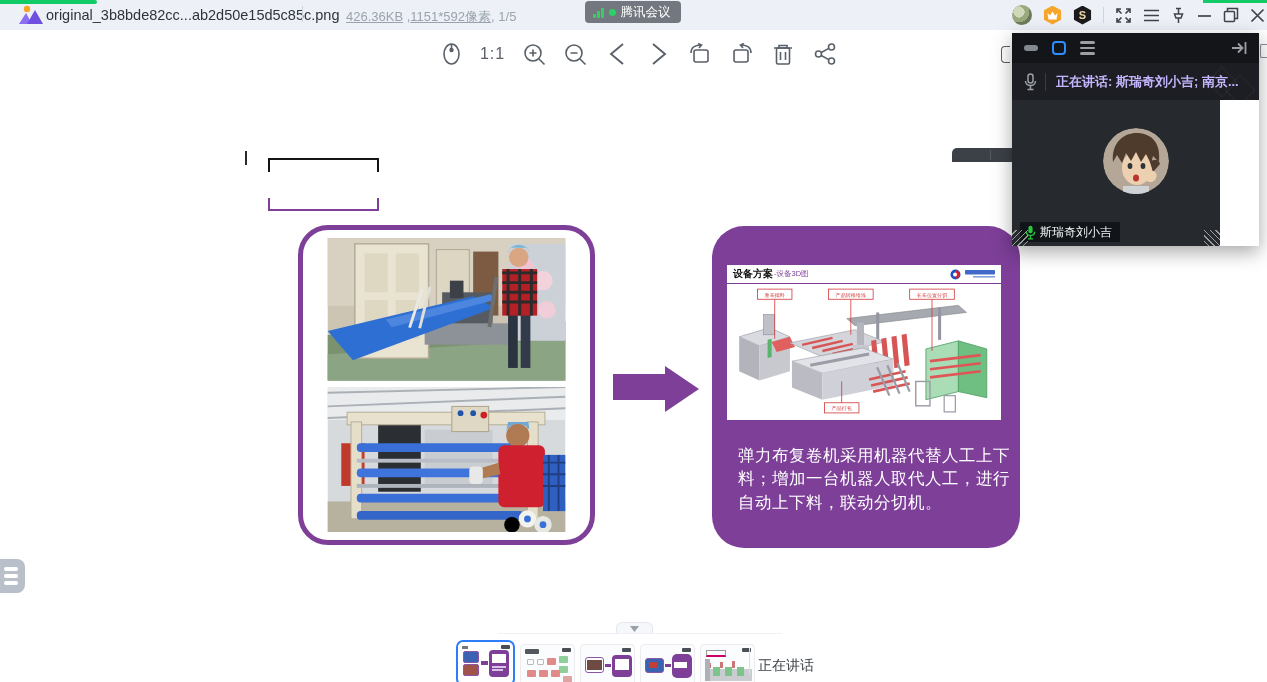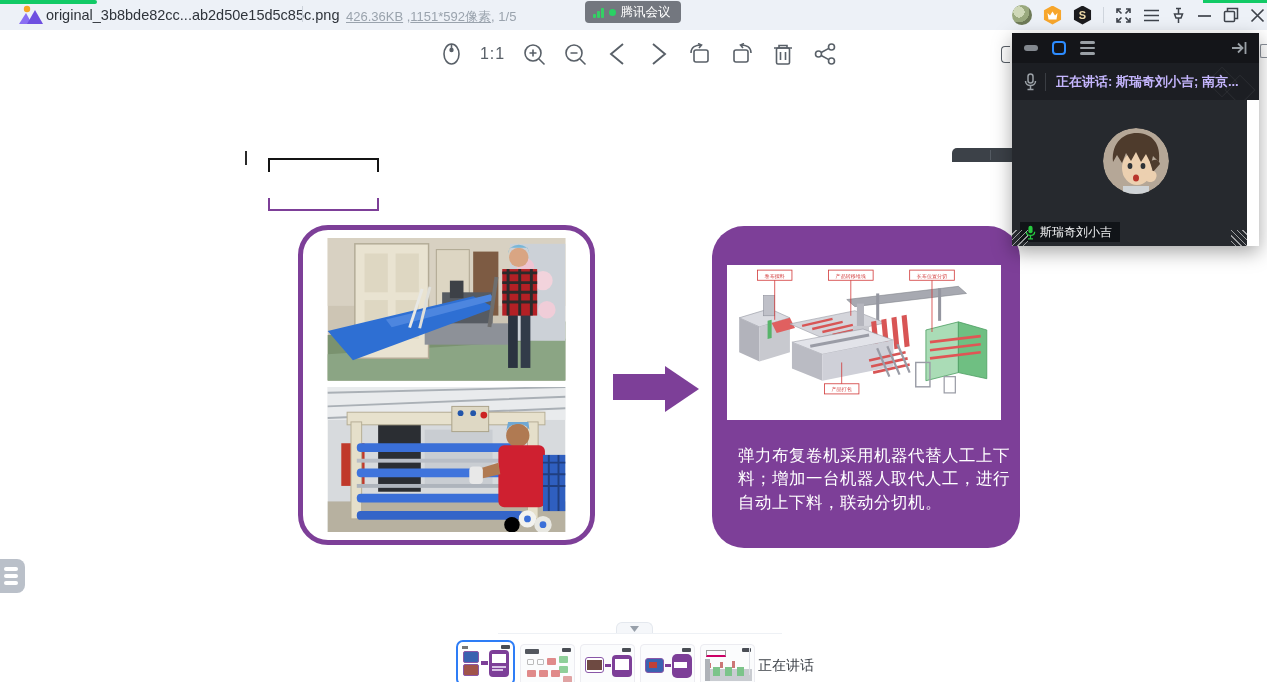--- a/index.html
+++ b/index.html
@@ -72,21 +72,21 @@
   .m-titlebar { position:absolute; left:0; top:0; width:247px; height:30px; background:#141519; display:flex; align-items:center; gap:14px; padding:0 12px; }
   .m-min { width:14px; height:6px; border-radius:3px; background:#83888f; }
   .m-layout { width:14px; height:14px; border:2.5px solid #2d8cff; border-radius:4px; }
   .m-list { display:flex; flex-direction:column; gap:2.5px; }
   .m-list i { display:block; width:15px; height:2.8px; background:#9aa0a6; border-radius:1.5px; }
   .m-collapse { margin-left:auto; color:#9aa0a6; }
   .m-speakbar { position:absolute; left:0; top:30px; width:247px; height:37px; background:#1c1e23; display:flex; align-items:center; overflow:hidden; }
   .m-speak-sep { width:1px; height:18px; background:#3a3d43; margin:0 10px 0 8px; }
   .m-speak-text { color:#c4b5fd; font-size:13px; white-space:nowrap;font-weight:bold; }
   .wm { position:absolute; width:22px; height:22px; border:1px solid rgba(255,255,255,0.06); transform:rotate(45deg); }
-  .m-video { position:absolute; left:0; top:67px; width:235px; height:146px; background:#26292e; overflow:hidden; }
+  .m-video { position:absolute; left:0; top:67px; width:208px; height:146px; background:#26292e; overflow:hidden; }
   .m-avatar { position:absolute; left:91px; top:28px; width:66px; height:66px; border-radius:50%; overflow:hidden; }
   .name-chip { position:absolute; left:8px; top:122px; height:20px; background:rgba(14,16,20,0.85); display:flex; align-items:center; gap:4px; padding:0 8px 0 5px; }
   .name-chip span { color:#f2f3f4; font-size:12px; }
   .grip { position:absolute; width:16px; height:16px; bottom:0;
           background:repeating-linear-gradient(45deg, transparent 0 3px, rgba(255,255,255,0.55) 3px 4px); }
   .grip.left { left:0; transform:scaleX(-1); }
   .grip.right { right:0; }
 
   
   .strip-tab { left:616px; top:622px; width:37px; height:12px; background:#f5f7fa; border:1px solid #e4e8ee; border-bottom:none; border-radius:6px 6px 0 0;
@@ -322,20 +322,35 @@
           <circle cx="222" cy="142" r="3.5" fill="#3a6fd8"></circle>
       </svg>
     </div>
 
     <div class="abs arrow-shaft"></div>
     <div class="abs arrow-head"></div>
 
     <div class="abs purple-box">
       <div class="diag-card">
         <div class="diag-topbar"></div>
+        <div class="diag-head">
+          <b>设备方案</b>
+          <span class="sub">-设备3D图</span>
+          <span class="diag-logo">
+            <svg width="13" height="11" viewBox="0 0 13 11">
+              <circle cx="5.5" cy="5.5" r="5" fill="#1f4fc0"></circle>
+              <path d="M5.5 1.5 A4 4 0 0 1 5.5 9.5 Z" fill="#d8242a"></path>
+              <circle cx="5" cy="5.5" r="2" fill="#fff"></circle>
+            </svg>
+            <svg width="30" height="10" viewBox="0 0 30 10">
+              <rect x="0" y="1" width="30" height="4.5" rx="1" fill="#1f4fc0" opacity="0.85"></rect>
+              <rect x="8" y="7" width="22" height="1.6" fill="#1f4fc0" opacity="0.55"></rect>
+            </svg>
+          </span>
+        </div>
         <svg width="274" height="132" viewBox="0 0 270 130">
 
           <polygon points="118,34 228,21 236,28 126,41" fill="#a7a9b1" stroke="#85878f" stroke-width="0.6"></polygon>
           <rect x="147" y="28" width="3" height="30" fill="#9496a0"></rect>
             <rect x="208" y="23" width="3" height="32" fill="#9496a0"></rect>
 
           <polygon points="12,52 42,43 62,52 32,61" fill="#dadbe1" stroke="#9496a0" stroke-width="0.6"></polygon>
           <polygon points="12,52 32,61 32,95 12,86" fill="#b2b3bb"></polygon>
           <polygon points="32,61 62,52 62,86 32,95" fill="#c8c9cf"></polygon>
           <rect x="36" y="30" width="11" height="20" fill="#bfc0c8" stroke="#8f919b" stroke-width="0.6"></rect>

